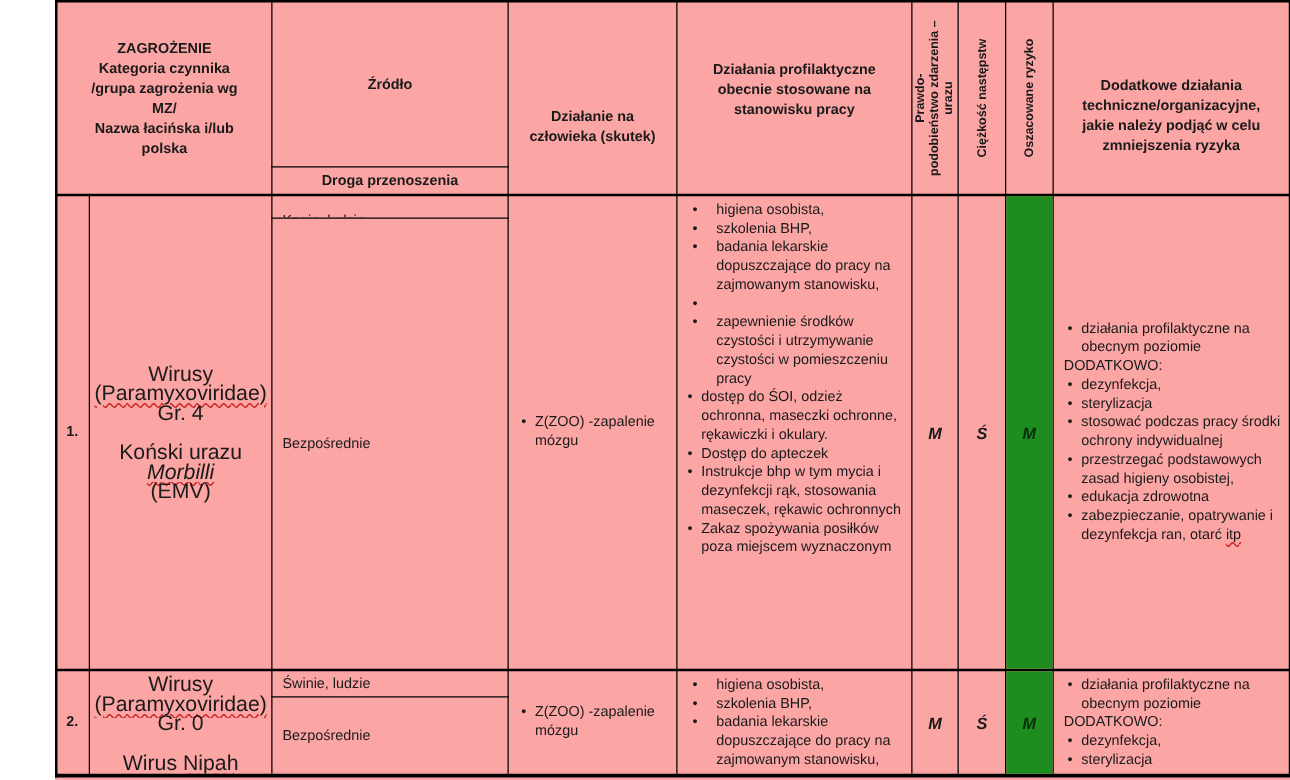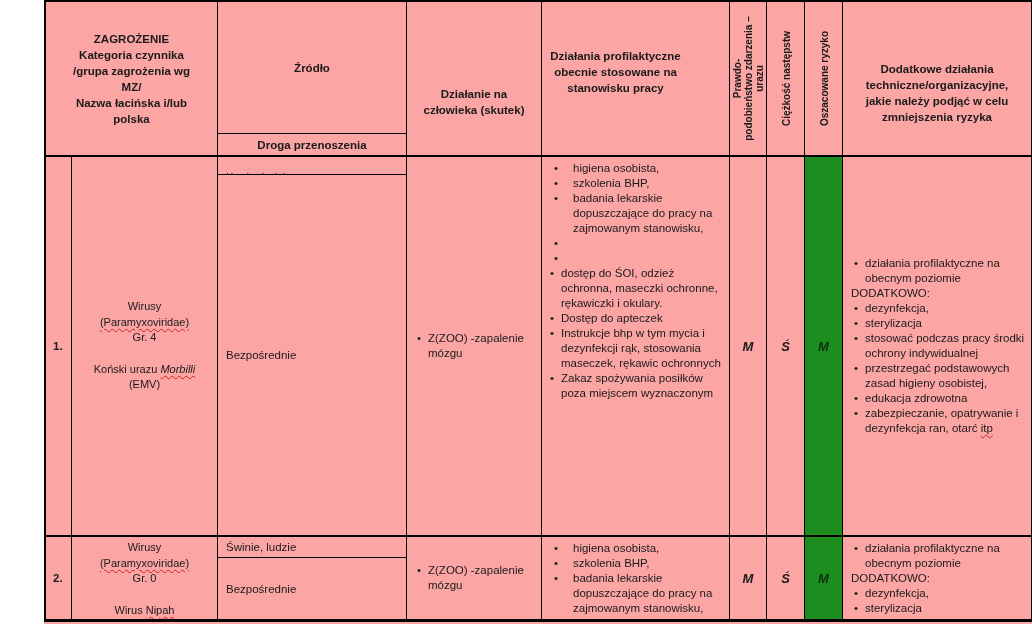--- a/index.html
+++ b/index.html
@@ -11,21 +11,21 @@
   .ln{position:absolute;background:#000;}
   .cell{position:absolute;box-sizing:border-box;overflow:hidden;}
   .hdr{font-weight:700;font-size:11.5px;line-height:16px;display:flex;align-items:center;justify-content:center;text-align:center;}
   .prel{white-space:pre-line;}
   .vcell{display:flex;align-items:center;justify-content:center;}
   .vtext{transform:rotate(-90deg);white-space:pre-line;width:150px;flex:none;
          font-weight:700;font-size:10px;line-height:11px;text-align:center;}
   .body-txt{font-size:11.5px;line-height:15px;}
   .num{font-weight:700;font-size:11.5px;display:flex;align-items:center;padding-left:7px;}
   .hazard{display:flex;flex-direction:column;align-items:center;justify-content:center;
-          text-align:center;font-size:11px;line-height:15.5px;}
+          text-align:center;font-size:17px;line-height:15.5px;}
   .hazard .sp, .sp{text-decoration-line:underline;text-decoration-style:wavy;text-decoration-thickness:1px;text-underline-offset:2px;}
   .gapline{height:16px;}
   .srctop{font-size:11.5px;line-height:15px;padding:13px 0 0 8px;}
   .srcbot{display:flex;align-items:center;padding-left:8px;font-size:11.5px;}
   .effect{display:flex;align-items:center;padding:0 6px 0 8px;}
   .bl{display:flex;gap:5px;align-items:flex-start;}
   .bl .d{flex:none;width:8px;text-align:center;}
   .bl.g1{gap:13px;padding-left:5px;}
   .bl.g2{gap:5px;padding-left:1px;}
   .list{padding:4px 3px 0 5px;}
@@ -69,21 +69,21 @@
 Nazwa łacińska i/lub
 polska</div>
 
   <div class="cell hdr" style="left:174px;top:134px;width:188px;height:21px">Droga przenoszenia</div>
 
   <div class="cell hdr" style="left:174px;top:2px;width:188px;height:131px">Źródło</div>
 
   <div class="cell hdr prel" style="left:363px;top:2px;width:134px;height:199px">Działanie na
 człowieka (skutek)</div>
 
-  <div class="cell hdr prel" style="left:478px;top:2px;width:187px;height:140px">Działania profilaktyczne
+  <div class="cell hdr prel" style="left:498px;top:2px;width:187px;height:140px">Działania profilaktyczne
 obecnie stosowane na
 stanowisku pracy</div>
 
   <div class="cell vcell" style="left:686px;top:2px;width:36px;height:153px">
     <div class="vtext">Prawdo-
 podobieństwo zdarzenia –
 urazu</div>
   </div>
 
   <div class="cell vcell" style="left:723px;top:2px;width:37px;height:153px">
@@ -138,20 +138,21 @@
       </div>
     <div class="bl g1">
         <span class="d">•</span>
         <span>badania lekarskie dopuszczające do pracy na zajmowanym stanowisku,</span>
       </div>
     <div class="bl g1">
         <span class="d">•</span>
       </div>
     <div class="bl g1">
         <span class="d">•</span>
+        <span>zapewnienie środków czystości i utrzymywanie czystości w pomieszczeniu pracy</span>
       </div>
     <div class="bl g2">
         <span class="d">•</span>
         <span>dostęp do ŚOI, odzież ochronna, maseczki ochronne, rękawiczki i okulary.</span>
       </div>
     <div class="bl g2">
         <span class="d">•</span>
         <span>Dostęp do apteczek</span>
       </div>
     <div class="bl g2">

